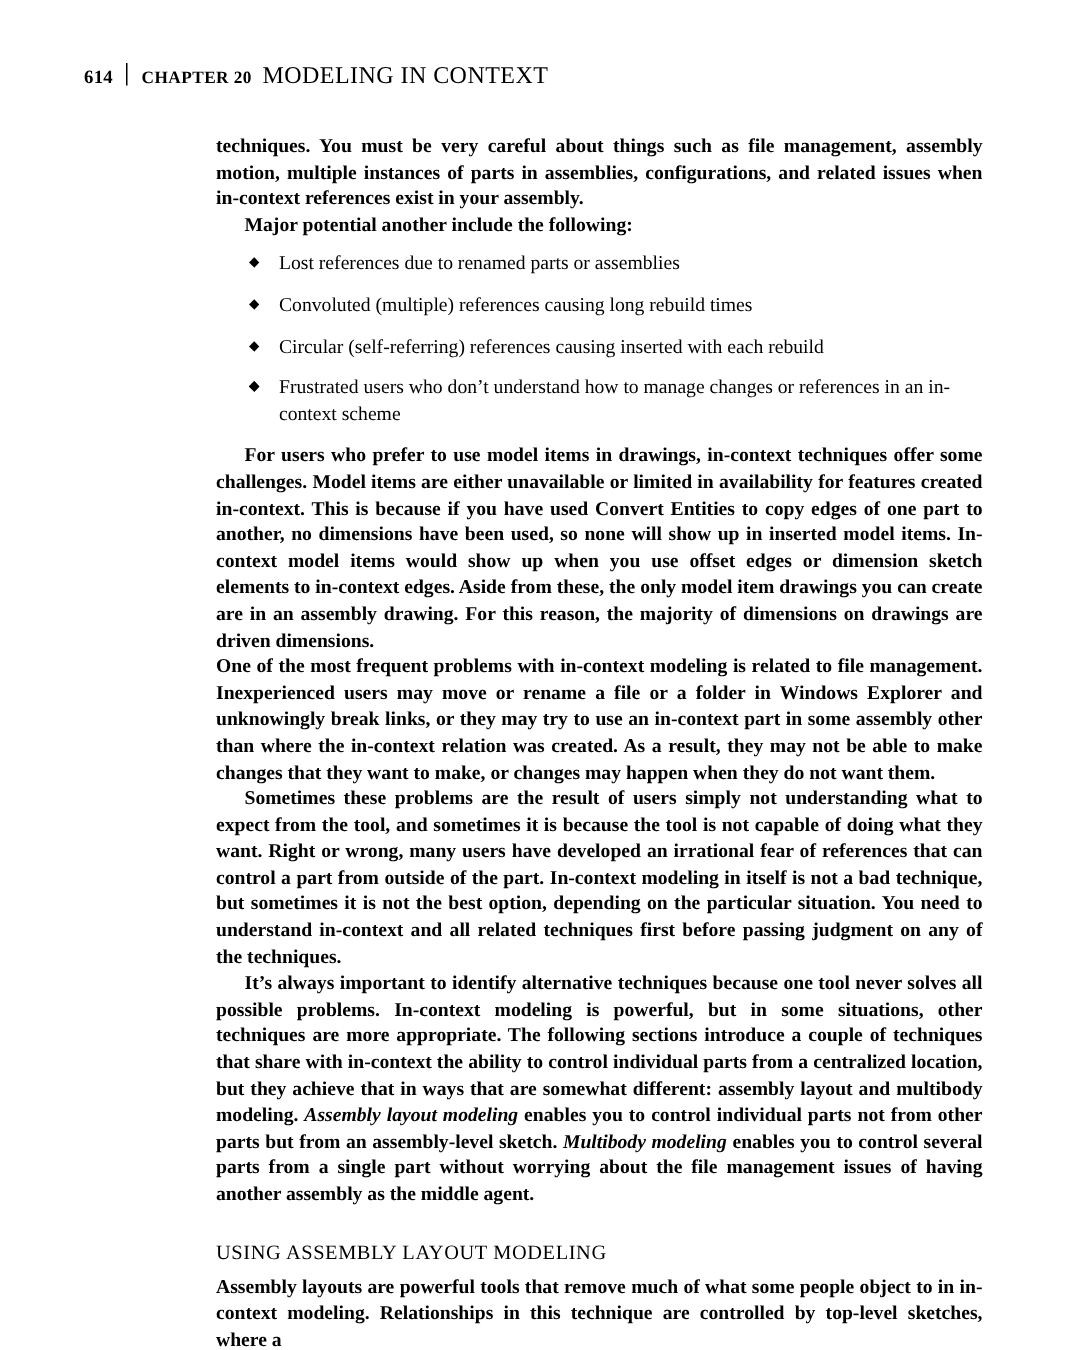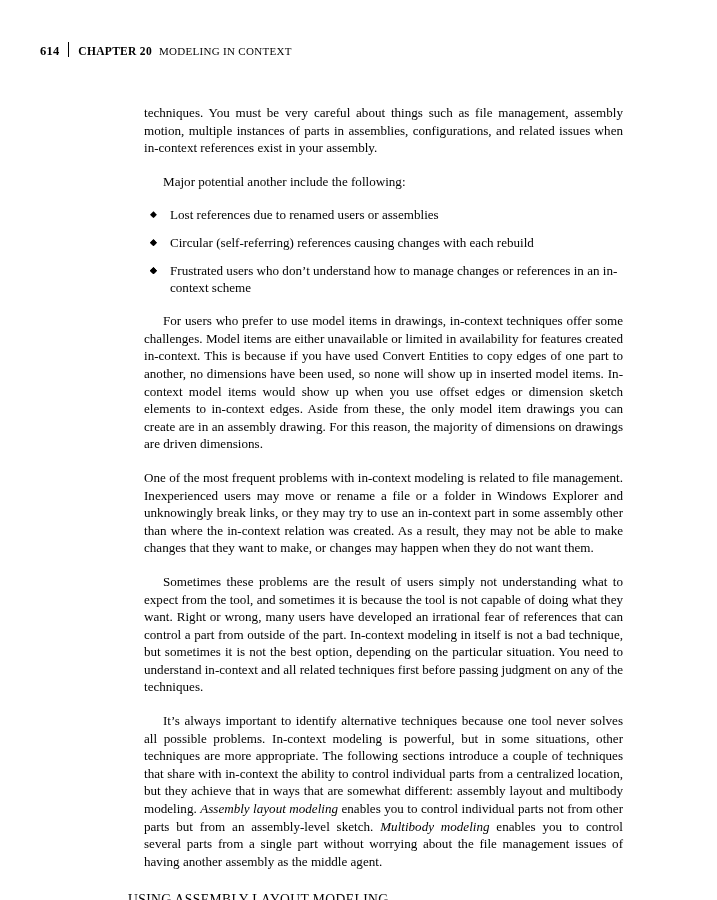--- a/index.html
+++ b/index.html
@@ -10,21 +10,21 @@
   body {
     width: 717px;
     height: 900px;
     font-family: "Liberation Serif", serif;
     color: #000000;
     position: relative;
     overflow: hidden;
   }
   .page {
     position: absolute;
-    top: 0; left: 0;
+    top: 0; left: 16px;
     width: 692px;
     height: 900px;
     background: #ffffff;
   }
   
   .running-head {
     position: absolute;
     top: 40px;
     left: 40px;
     display: flex;
@@ -46,39 +46,40 @@
     top: 2px;
   }
   .chapter-label {
     font-weight: bold;
     font-size: 11.5px;
     letter-spacing: 0.3px;
     padding-left: 9px;
     font-variant: normal;
   }
   .chapter-title {
-    font-size: 11px;
+    font-size: 16px;
     letter-spacing: 0.3px;
     padding-left: 7px;
   }
   
   .column {
     position: absolute;
     top: 88px;
     left: 128px;
     width: 511px;
   }
   p {
-    margin: 16px;
+    margin: 0;
     font-size: 13.1px;
     line-height: 17.6px;
     text-align: justify;
     text-justify: inter-word;
     -webkit-hyphens: none;
     hyphens: none;
+    font-weight: bold;
   }
   p.indent {
     text-indent: 19px;
   }
   
   .bullets {
     margin: 8px 0 6px 0;
     padding: 0;
     list-style: none;
   }
@@ -129,28 +130,29 @@
 
   <div class="column">
 
     <p>techniques. You must be very careful about things such as file management, assembly motion, multiple instances of parts in assemblies, configurations, and related issues when in-context references exist in your assembly.</p>
 
     <p class="indent">Major potential another include the following:</p>
 
     <ul class="bullets">
       <li>
         <span class="bul">◆</span>
-        <span>Lost references due to renamed users or assemblies</span>
+        <span>Lost references due to renamed parts or assemblies</span>
       </li>
       <li>
         <span class="bul">◆</span>
+        <span>Convoluted (multiple) references causing long rebuild times</span>
       </li>
       <li>
         <span class="bul">◆</span>
-        <span>Circular (self-referring) references causing changes with each rebuild</span>
+        <span>Circular (self-referring) references causing inserted with each rebuild</span>
       </li>
       <li>
         <span class="bul">◆</span>
       </li>
       <li>
         <span class="bul">◆</span>
       </li>
       <li>
         <span class="bul">◆</span>
         <span>Frustrated users who don’t understand how to manage changes or references in an in-context scheme</span>

